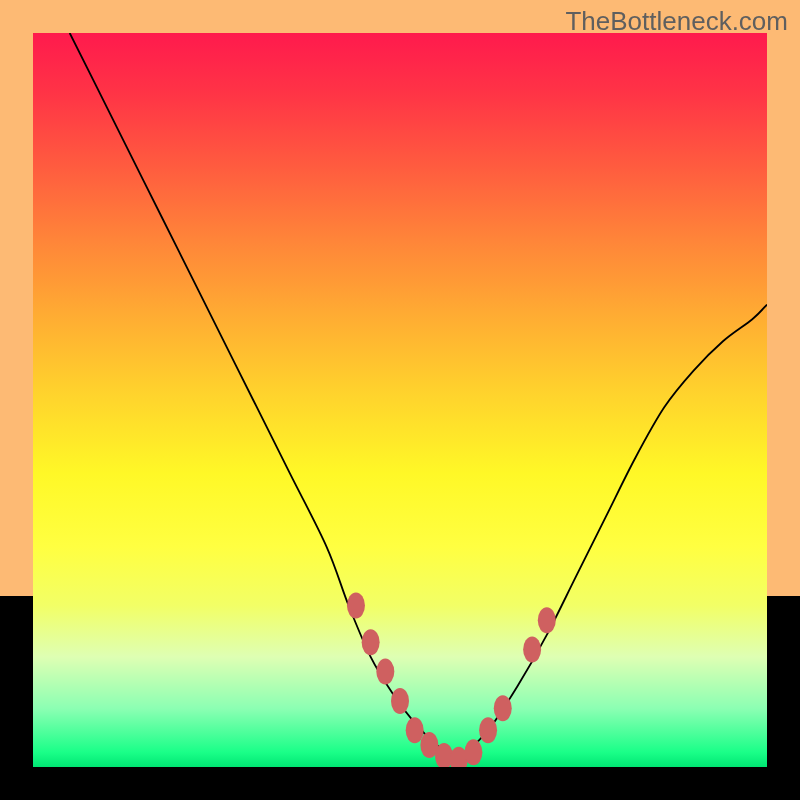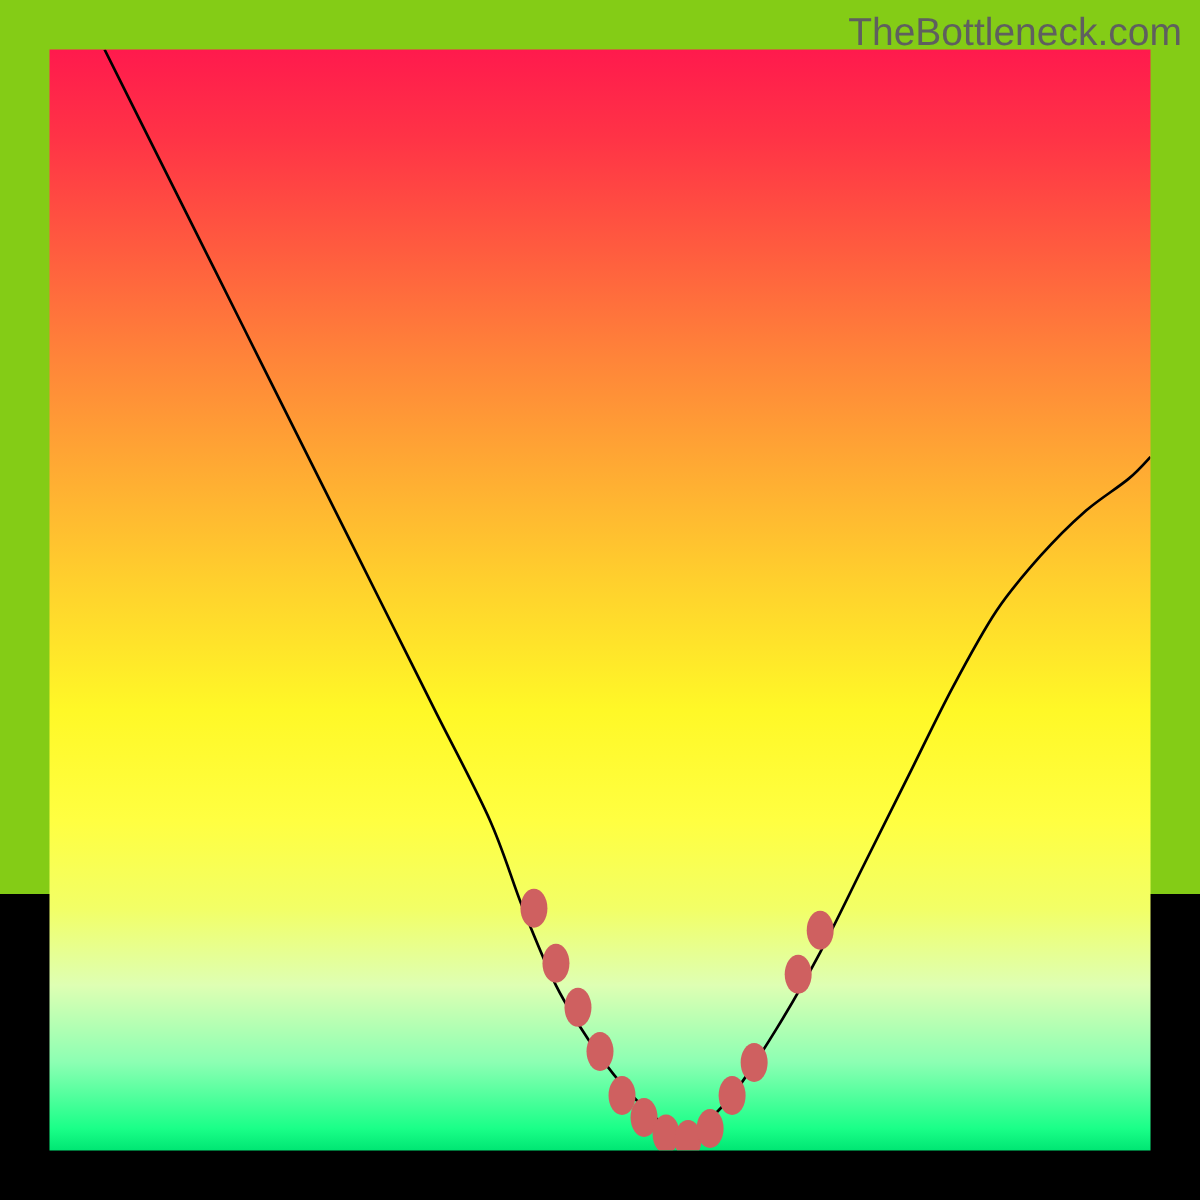--- a/index.html
+++ b/index.html
@@ -1,21 +1,21 @@
 <!DOCTYPE html>
 <html><head>
 <meta charset="utf-8">
 <style>
   * { margin:0; padding:0; box-sizing:border-box; }
   html, body { width:800px; height:800px; overflow:hidden; background:#000; }
   .frame {
     position:relative;
     width:800px;
     height:596px;
-    background:#84cc16;
+    background:#fdba74;
   }
   .plot {
     position:absolute;
     left:33px;
     top:33px;
     width:734px;
     height:734px;
     background: linear-gradient(to bottom,
       #ff1a4d 0%,
       #ff3346 8%,

